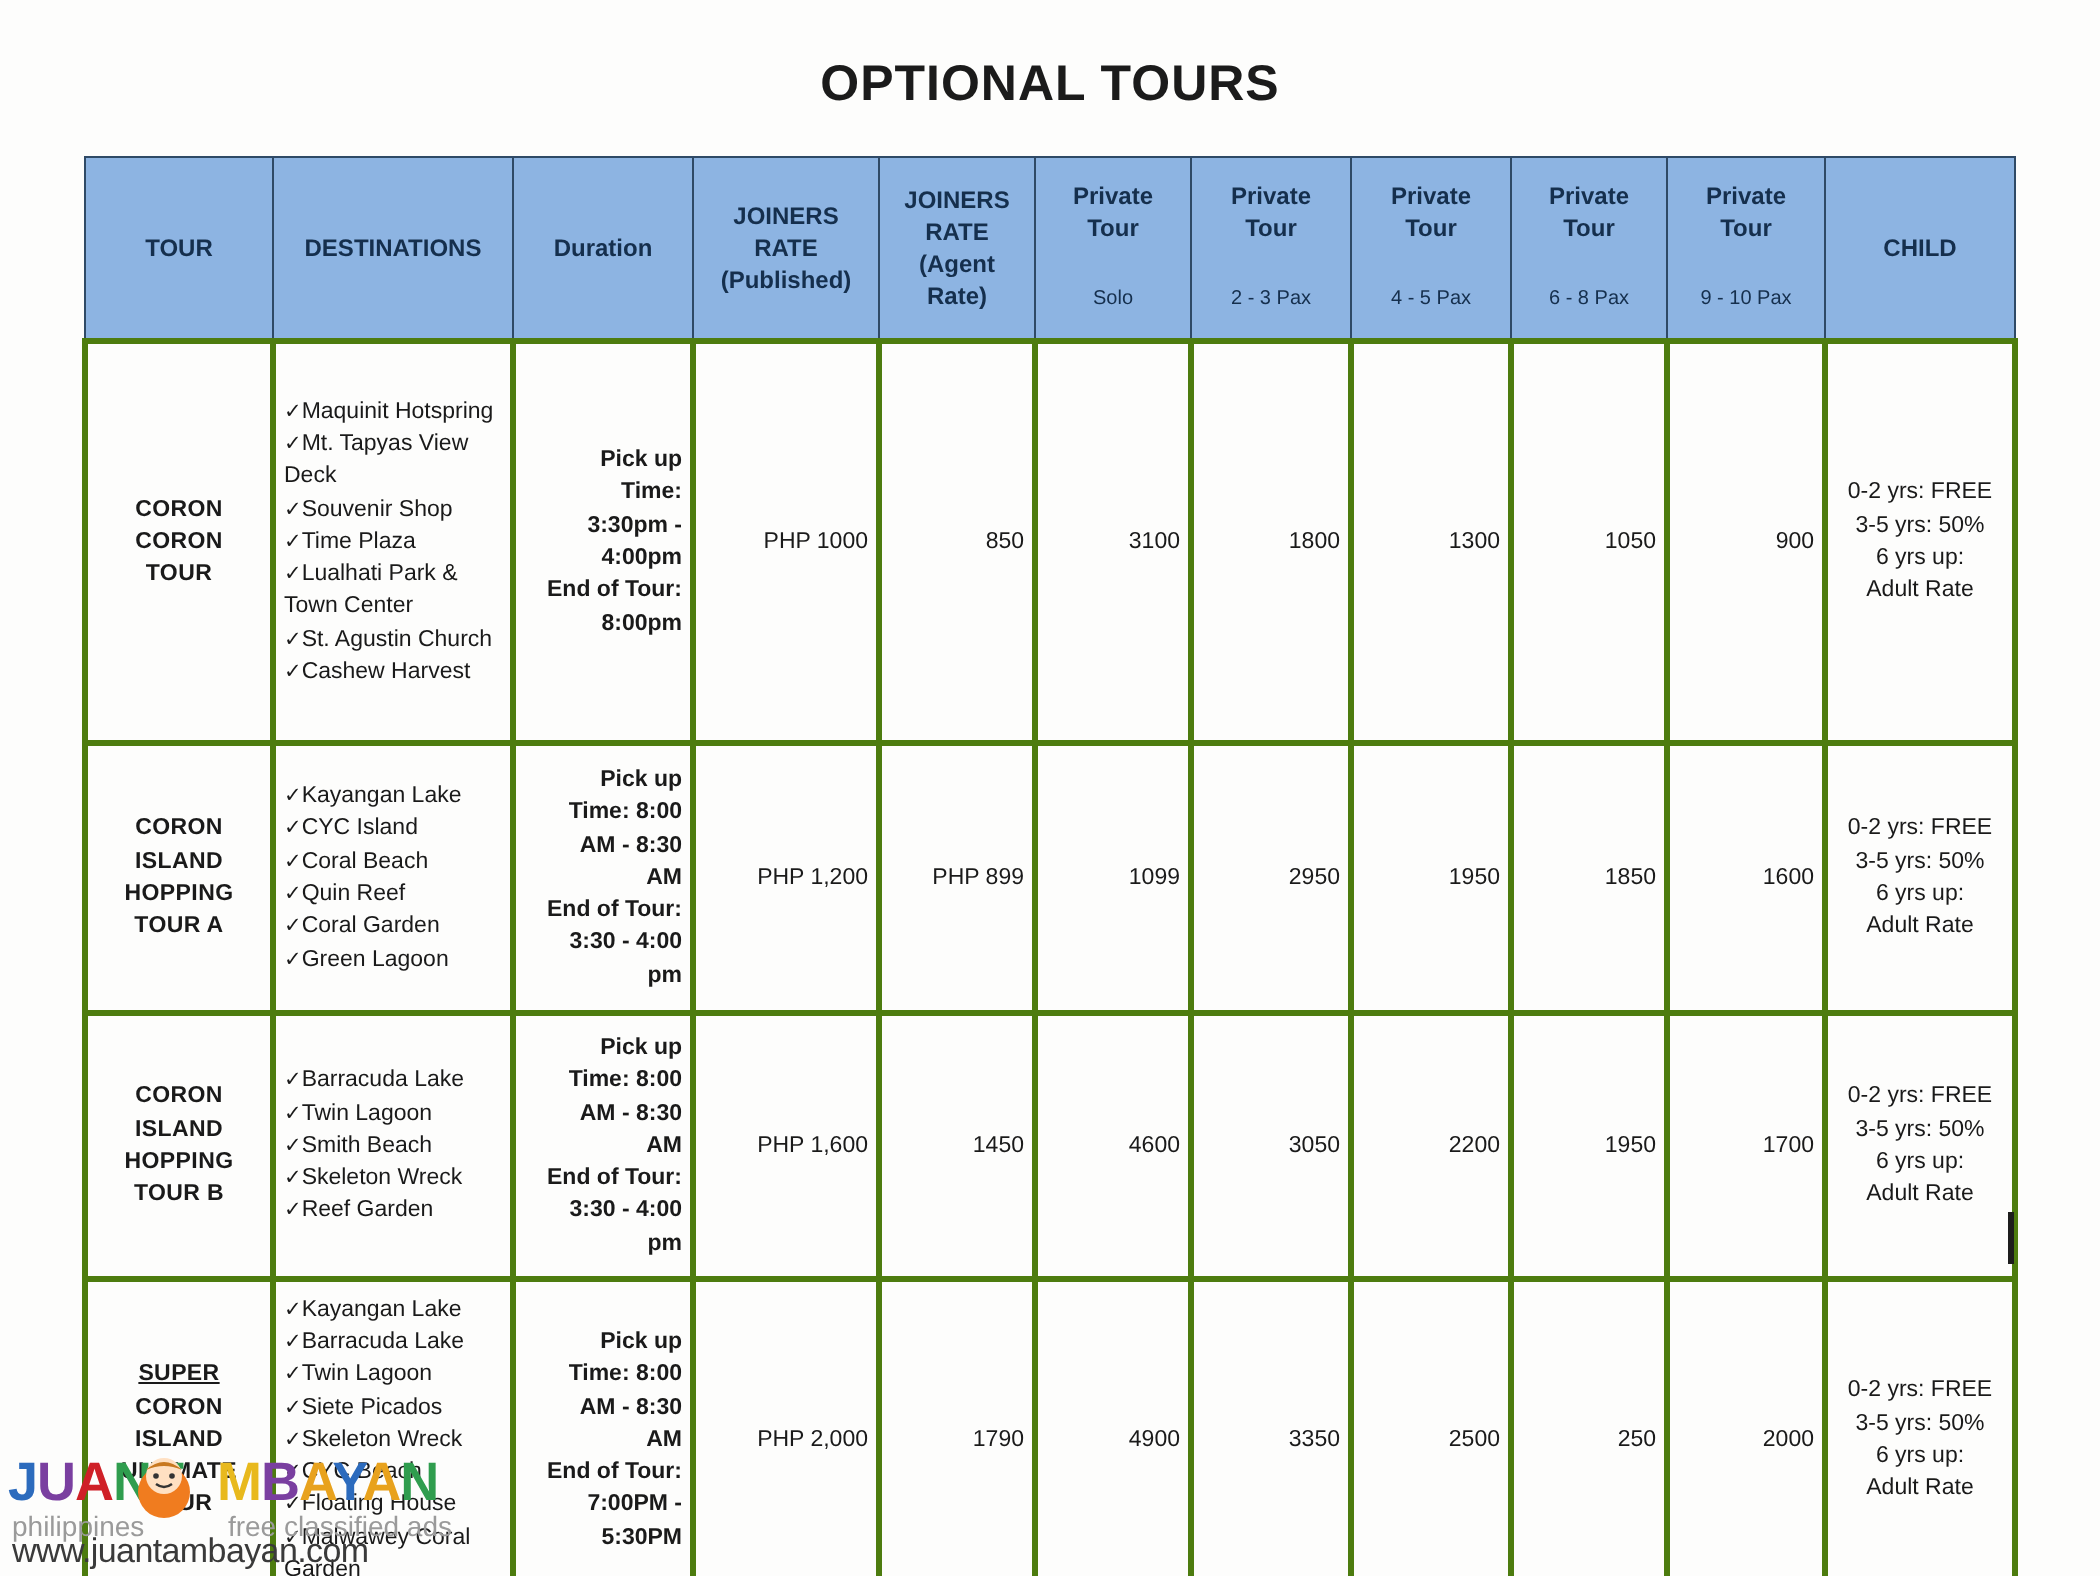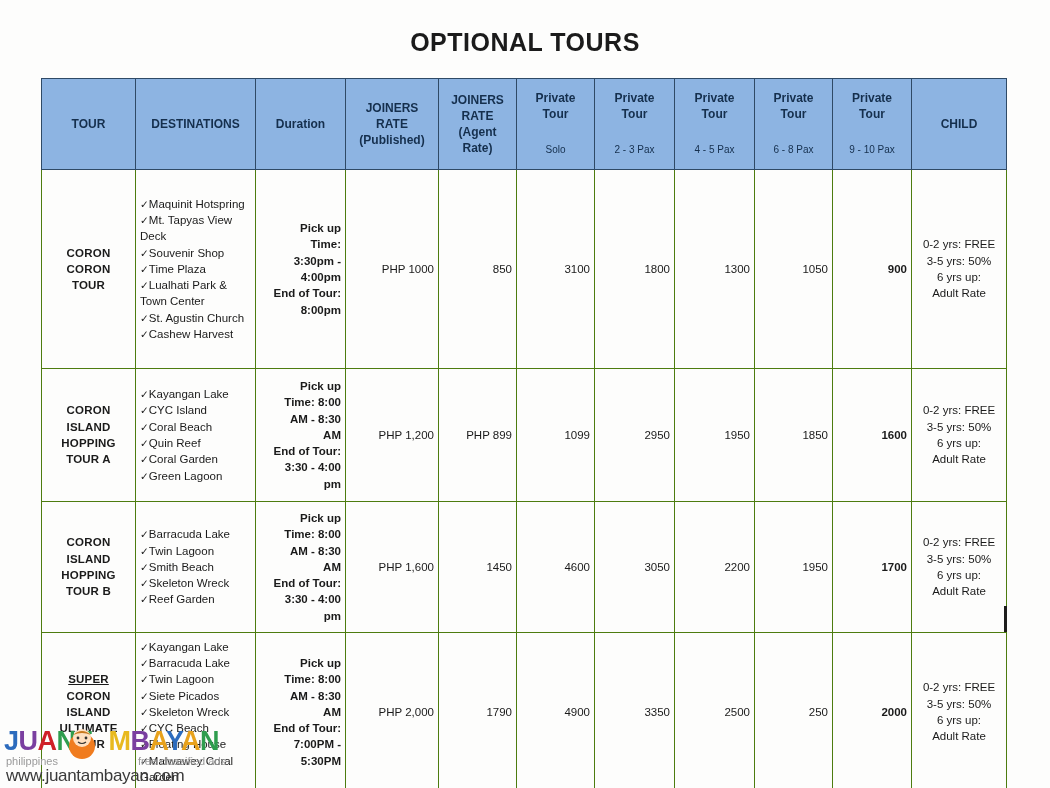--- a/index.html
+++ b/index.html
@@ -46,21 +46,21 @@
 
   table.tours {
     border-collapse: collapse;
     table-layout: fixed;
     width: 965px;
     border: 1.5px solid #2f4a66;
   }
 
   table.tours th,
   table.tours td {
-    border: 1px solid #4d7c0f;
+    border: 3px solid #4d7c0f;
     vertical-align: middle;
     padding: 3px 4px;
     font-size: 11.5px;
     line-height: 1.42;
   }
 
   table.tours thead th {
     background: #8db4e2;
     border: 1px solid #2f4a66;
     color: #152f4d;
@@ -151,21 +151,20 @@
   }
 
   td.num {
     text-align: right;
     padding-left: 12px;
     font-size: 11.5px;
     white-space: nowrap;
   }
   td.num.p910 {
     padding-left: 12px;
-    font-weight: bold;
   }
 
   td.child {
     text-align: center;
     font-size: 11.5px;
     line-height: 1.52;
   }
 
   
   tr.r0 td { height: 192px; }
@@ -214,21 +213,21 @@
     left: 60px;
     top: -3px;
     width: 36px;
     height: 36px;
   }
   #wm-tagline {
     position: absolute;
     left: 2px;
     top: 27px;
     width: 220px;
-    font-size: 11px;
+    font-size: 14px;
     color: #9a9a9a;
     display: flex;
     justify-content: space-between;
   }
   #wm-url {
     position: absolute;
     left: 2px;
     top: 38px;
     font-size: 17px;
     color: #3a3a3a;

